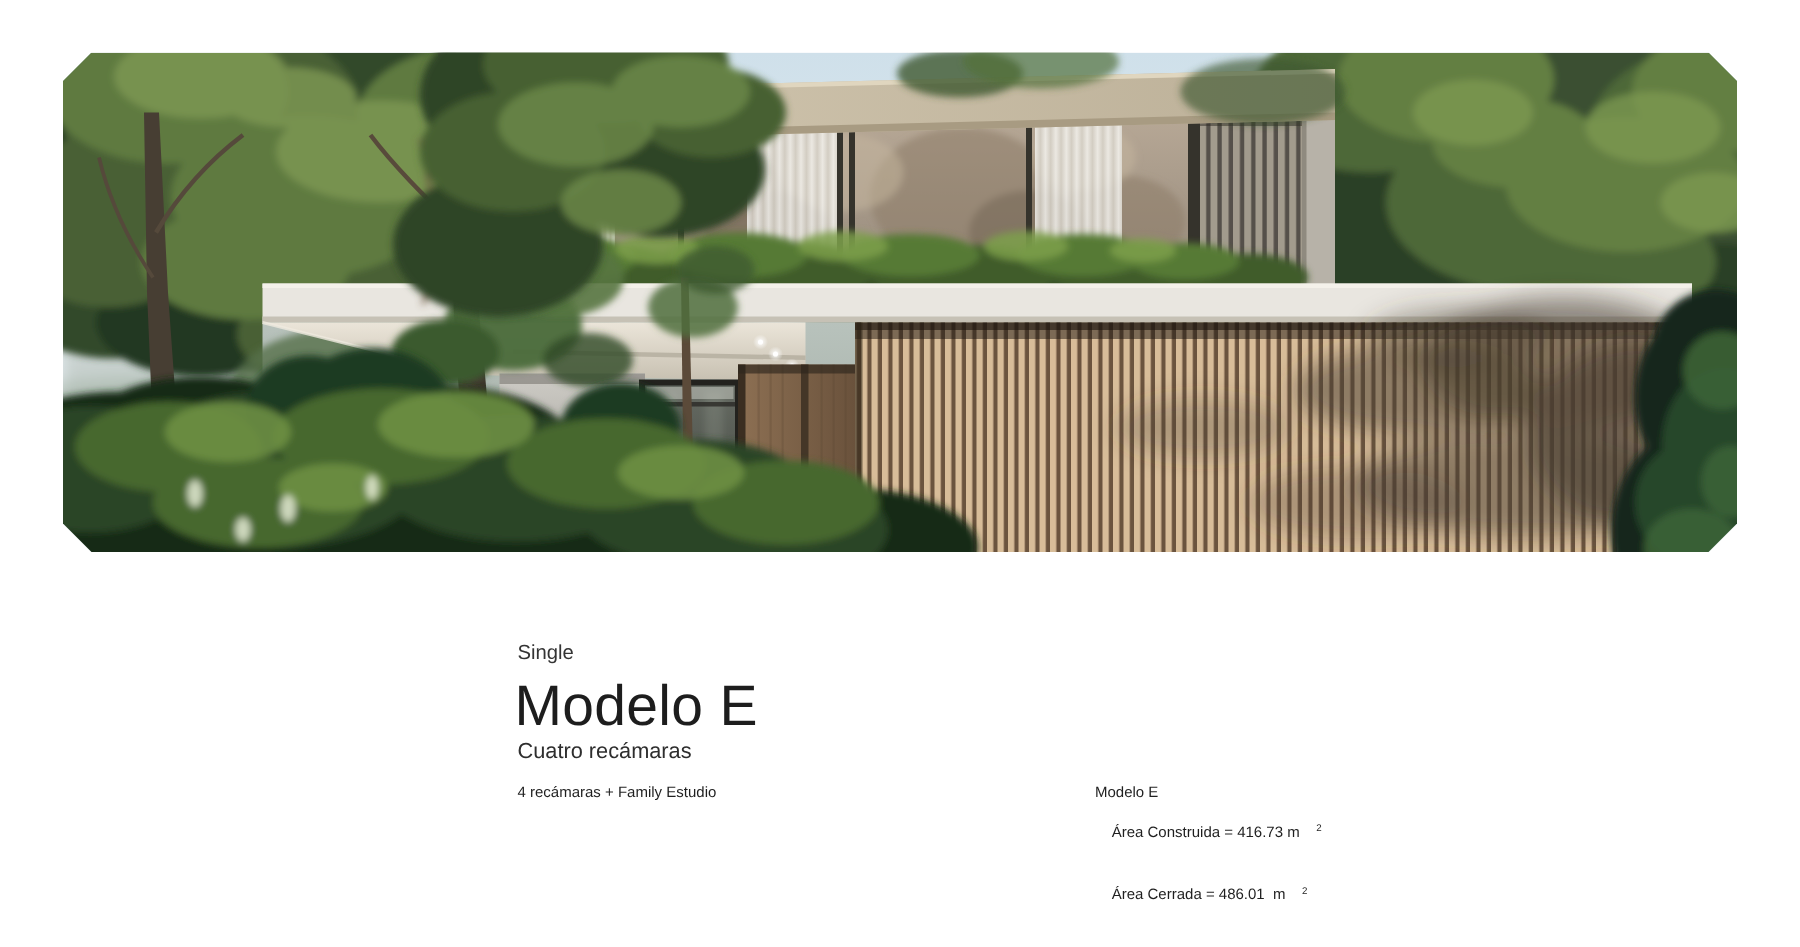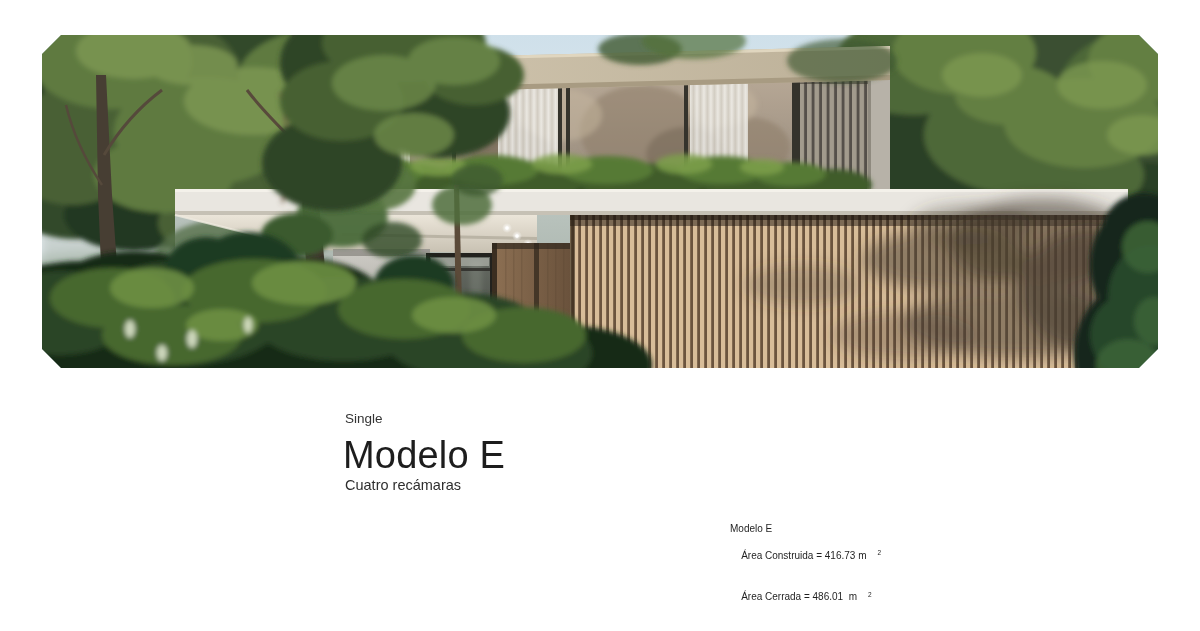--- a/index.html
+++ b/index.html
@@ -10,21 +10,21 @@
     -webkit-font-smoothing:antialiased;
   }
   .hero{
     position:absolute;left:42px;top:35px;width:1116px;height:333px;
     clip-path:polygon(19px 0,calc(100% - 19px) 0,100% 19px,100% calc(100% - 19px),
                       calc(100% - 19px) 100%,19px 100%,0 calc(100% - 19px),0 19px);
     overflow:hidden;background:#cfe0ea;
   }
   .hero svg{display:block;}
   .intro{position:absolute;left:345px;top:411px;color:#2b2b2b;}
-  .eyebrow{font-size:13.5px;color:#343434;}
+  .eyebrow{font-size:13.5px;color:#343434;margin-top:16px;}
   .model-title{font-size:38px;font-weight:400;color:#1d1d1d;margin:8px 0 0 -2px;letter-spacing:.2px;}
   .subtitle{font-size:14.5px;color:#2e2e2e;}
   .features{position:absolute;left:345px;top:522px;width:400px;}
   .feature{font-size:10px;line-height:13.4px;color:#1f1f1f;margin-bottom:14.4px;white-space:pre-wrap;}
   .specs{position:absolute;left:730px;top:522px;}
   .spec-row{font-size:10px;line-height:13.4px;color:#1f1f1f;white-space:pre;}
   .spec-sup{font-size:6.5px;position:relative;top:-3.5px;margin-left:11px;}
 </style>
 </head>
 <body>
@@ -428,20 +428,21 @@
 </svg>
 </div>
 
 <div class="intro">
   <div class="eyebrow">Single</div>
   <div class="model-title">Modelo E</div>
   <div class="subtitle">Cuatro recámaras</div>
 </div>
 
 <div class="features">
+  <div class="feature">4 recámaras + Family Estudio</div>
 </div>
 
 <div class="specs">
   <div class="spec-row">Modelo E</div>
   <div class="spec-row">
     <span>Área Construida = 416.73 m</span><span class="spec-sup">2</span>
   </div>
   <div class="spec-row">
     <span>Área Cerrada = 486.01  m</span><span class="spec-sup">2</span>
   </div>

